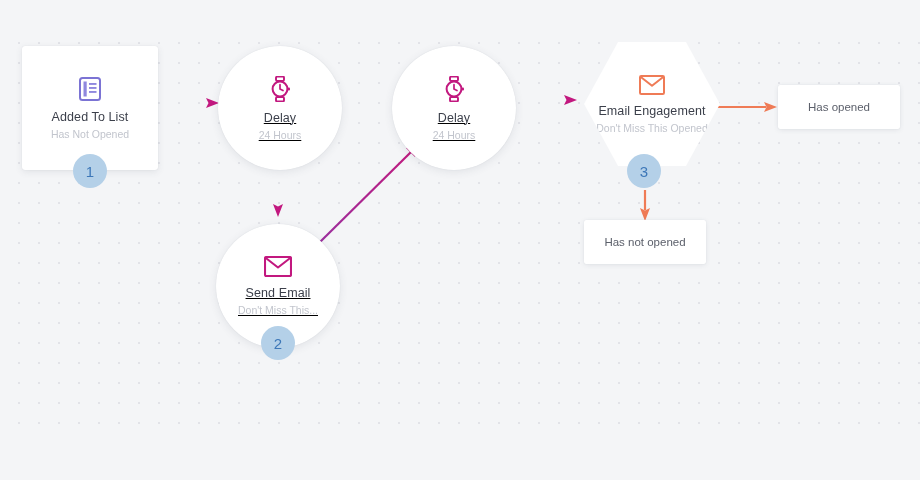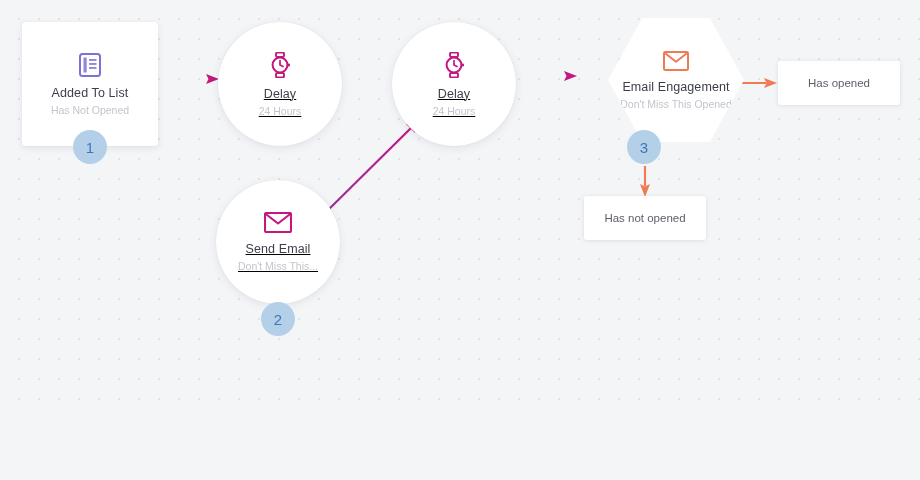--- a/index.html
+++ b/index.html
@@ -16,20 +16,21 @@
 
   #canvas {
     position: relative;
     width: 920px;
     height: 425px;
     background-color: #f4f5f7;
     background-image: radial-gradient(circle, #e2e3e8 1.1px, transparent 1.2px);
     background-size: 20px 20px;
     background-position: 9px 9px;
     background-repeat: repeat-x repeat;
+    margin-top: 24px;
   }
   
   #grid-fade {
     position: absolute;
     left: 0;
     top: 400px;
     width: 920px;
     height: 80px;
     background: linear-gradient(to bottom, rgba(244,245,247,0) 0%, #f4f5f7 14%, #f4f5f7 100%);
     pointer-events: none;
@@ -69,27 +70,27 @@
   
   .node-circle {
     width: 124px;
     height: 124px;
     border-radius: 50%;
     box-shadow: 0 2px 8px rgba(60,70,90,0.10), 0 0 1px rgba(60,70,90,0.14);
     text-decoration: underline;
   }
   .pos-delay1 { left: 218px; top: 22px; }
   .pos-delay2 { left: 392px; top: 22px; }
-  .pos-sendmail { left: 216px; top: 180px; }
+  .pos-sendmail { left: 216px; top: 200px; }
 
   
   .node-hex {
     width: 136px;
     height: 124px;
-    left: 608px;
+    left: 584px;
     top: 18px;
     background: #ffffff;
     -webkit-clip-path: polygon(25% 0%, 75% 0%, 100% 50%, 75% 100%, 25% 100%, 0% 50%);
     clip-path: polygon(25% 0%, 75% 0%, 100% 50%, 75% 100%, 25% 100%, 0% 50%);
     filter: drop-shadow(0 2px 5px rgba(60,70,90,0.12));
   }
 
   
   .node-box {
     height: 44px;

